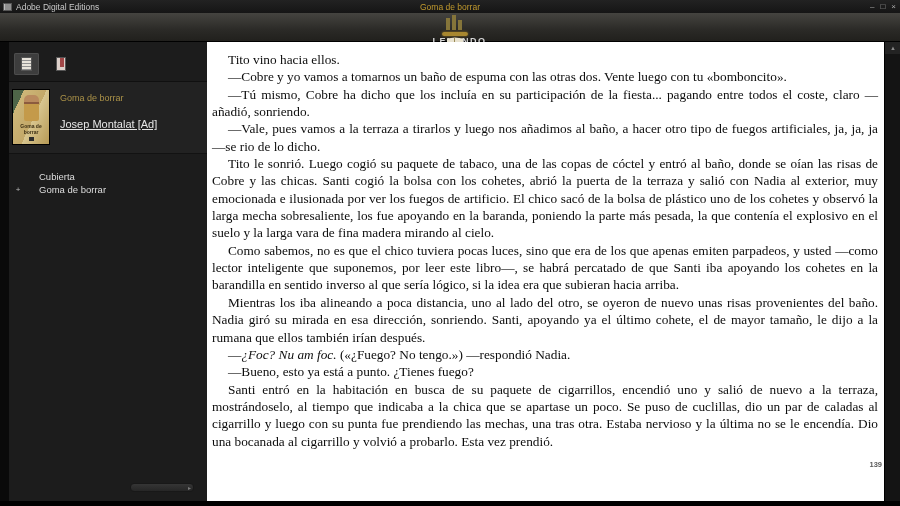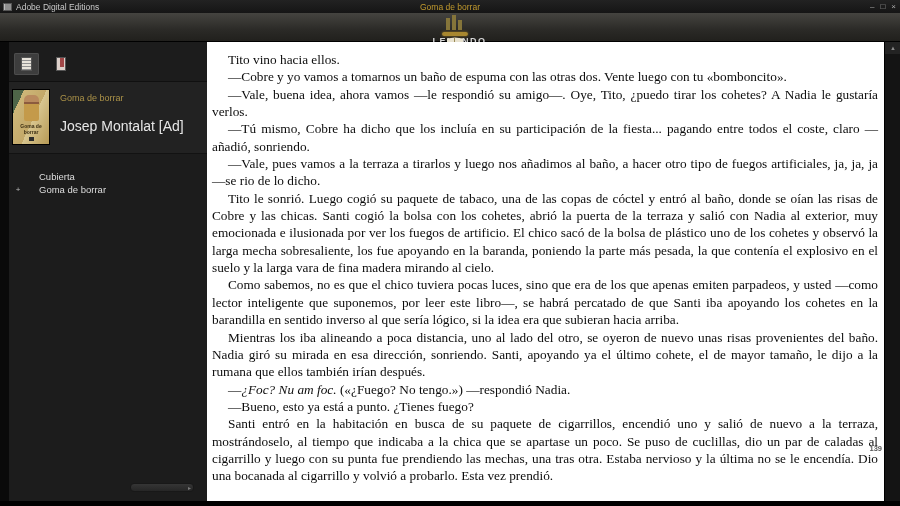--- a/index.html
+++ b/index.html
@@ -87,21 +87,21 @@
     border:1px solid #000;
   }
   .cover-fig{ position:absolute; left:11px; top:5px; width:15px; height:26px;
     background:linear-gradient(#b98a5e 0 28%, #8c5b3e 28% 34%, #c49a4a 34%);
     border-radius:5px 5px 2px 2px; }
   .cover-cap{ position:absolute; left:0; right:0; bottom:9px; text-align:center;
     font-size:5px; color:#3a2d12; font-weight:bold; letter-spacing:0; }
   .cover-dot{ position:absolute; bottom:3px; left:16px; width:5px; height:4px; background:#2c2c2c; }
   .bookmeta{ padding:4px 0 0 10px; }
   .booktitle{ font-size:9px; color:#ab9248; }
-  .bookauthor{ font-size:14px; color:#e6e6e6; margin-top:15px; }
+  .bookauthor{ font-size:11px; color:#e6e6e6; margin-top:15px;text-decoration:underline; }
   .toc{ padding-top:16px; }
   .tocrow{ display:flex; align-items:center; height:12px; margin-bottom:1px; }
   .toc-exp{ width:10px; margin-left:4px; text-align:center; font-size:8px; color:#bcbcbc; }
   .toclabel{ font-size:9.5px; color:#dedede; margin-left:16px; }
   .hscroll{
     position:absolute; bottom:9px; left:121px; width:64px; height:9px;
     background:linear-gradient(#353535,#262626); border:1px solid #181818; border-radius:4px;
     display:flex; align-items:center; justify-content:flex-end; padding-right:2px;
   }
   .hscroll-arrow{ font-size:6px; color:#7b7b7b; line-height:6px; }
@@ -110,21 +110,21 @@
     position:absolute; left:207px; top:0; width:677px; height:100%;
     background:#fff; overflow:hidden;
   }
   .page-text{
     padding:9px 6px 0 5px;
     font-family:"Liberation Serif", serif; font-size:13.3px; line-height:17.35px;
     color:#0c0c0c; text-align:justify;
   }
   .page-text p{ text-indent:16px; }
   .it{ font-style:italic; }
-  .pagenum{ position:absolute; right:2px; top:402px; font-size:7.5px; color:#5a5a5a;
+  .pagenum{ position:absolute; right:2px; top:418px; font-size:7.5px; color:#5a5a5a;
     font-family:"Liberation Sans", sans-serif;font-weight:bold; }
   
   .vscroll{ position:absolute; left:884px; top:0; width:16px; height:100%;
     background:#141414; border-left:1px solid #000; }
   .vscroll-up{ width:16px; height:12px; display:flex; align-items:center; justify-content:center;
     background:#232323; color:#8a8a8a; font-size:6px; }
   
   .bottombar{ position:absolute; left:0; top:501px; width:900px; height:5px; background:#000; }
 </style>
 </head>
@@ -231,21 +231,20 @@
 
       <div class="hscroll">
         <span class="hscroll-arrow">▸</span>
       </div>
     </div>
 
     <div class="page">
       <div class="page-text">
           <p><span>Tito vino hacia ellos.</span></p>
           <p><span>—Cobre y yo vamos a tomarnos un baño de espuma con las otras dos. Vente luego con tu «bomboncito».</span></p>
-          <p><span>—Vale, buena idea, ahora vamos —le respondió su amigo—. Oye, Tito, ¿puedo tirar los cohetes? A Nadia le gustaría verlos.</span></p>
           <p><span>—Tú mismo, Cobre ha dicho que los incluía en su participación de la fiesta... pagando entre todos el coste, claro —añadió, sonriendo.</span></p>
           <p><span>—Vale, pues vamos a la terraza a tirarlos y luego nos añadimos al baño, a hacer otro tipo de fuegos artificiales, ja, ja, ja —se rio de lo dicho.</span></p>
           <p><span>Tito le sonrió. Luego cogió su paquete de tabaco, una de las copas de cóctel y entró al baño, donde se oían las risas de Cobre y las chicas. Santi cogió la bolsa con los cohetes, abrió la puerta de la terraza y salió con Nadia al exterior, muy emocionada e ilusionada por ver los fuegos de artificio. El chico sacó de la bolsa de plástico uno de los cohetes y observó la larga mecha sobresaliente, los fue apoyando en la baranda, poniendo la parte más pesada, la que contenía el explosivo en el suelo y la larga vara de fina madera mirando al cielo.</span></p>
           <p><span>Como sabemos, no es que el chico tuviera pocas luces, sino que era de los que apenas emiten parpadeos, y usted —como lector inteligente que suponemos, por leer este libro—, se habrá percatado de que Santi iba apoyando los cohetes en la barandilla en sentido inverso al que sería lógico, si la idea era que subieran hacia arriba.</span></p>
           <p><span>Mientras los iba alineando a poca distancia, uno al lado del otro, se oyeron de nuevo unas risas provenientes del baño. Nadia giró su mirada en esa dirección, sonriendo. Santi, apoyando ya el último cohete, el de mayor tamaño, le dijo a la rumana que ellos también irían después.</span></p>
           <p><span>—</span><span class="it">¿Foc? Nu am foc.</span><span> («¿Fuego? No tengo.») —respondió Nadia.</span></p>
           <p><span>—Bueno, esto ya está a punto. ¿Tienes fuego?</span></p>
           <p><span>Santi entró en la habitación en busca de su paquete de cigarrillos, encendió uno y salió de nuevo a la terraza, mostrándoselo, al tiempo que indicaba a la chica que se apartase un poco. Se puso de cuclillas, dio un par de caladas al cigarrillo y luego con su punta fue prendiendo las mechas, una tras otra. Estaba nervioso y la última no se le encendía. Dio una bocanada al cigarrillo y volvió a probarlo. Esta vez prendió.</span></p>
         </div>
       <span class="pagenum">139</span>

